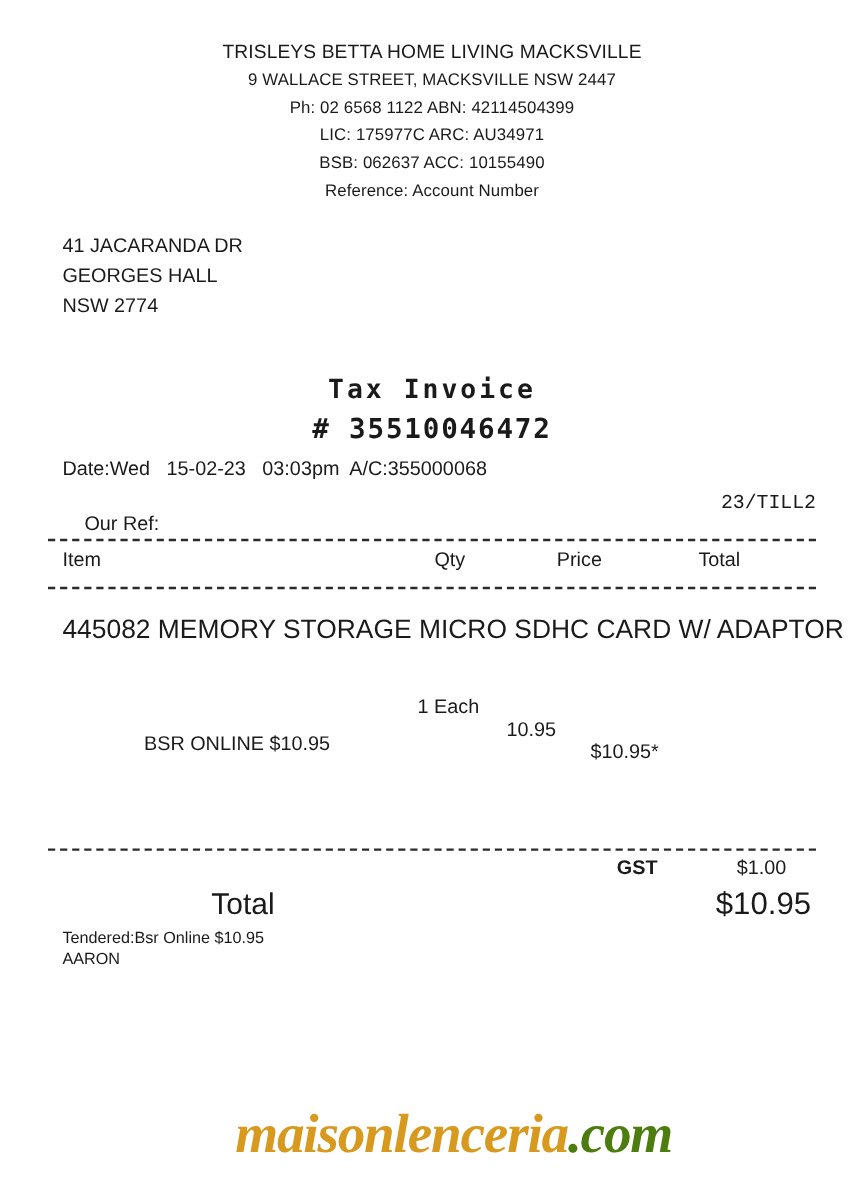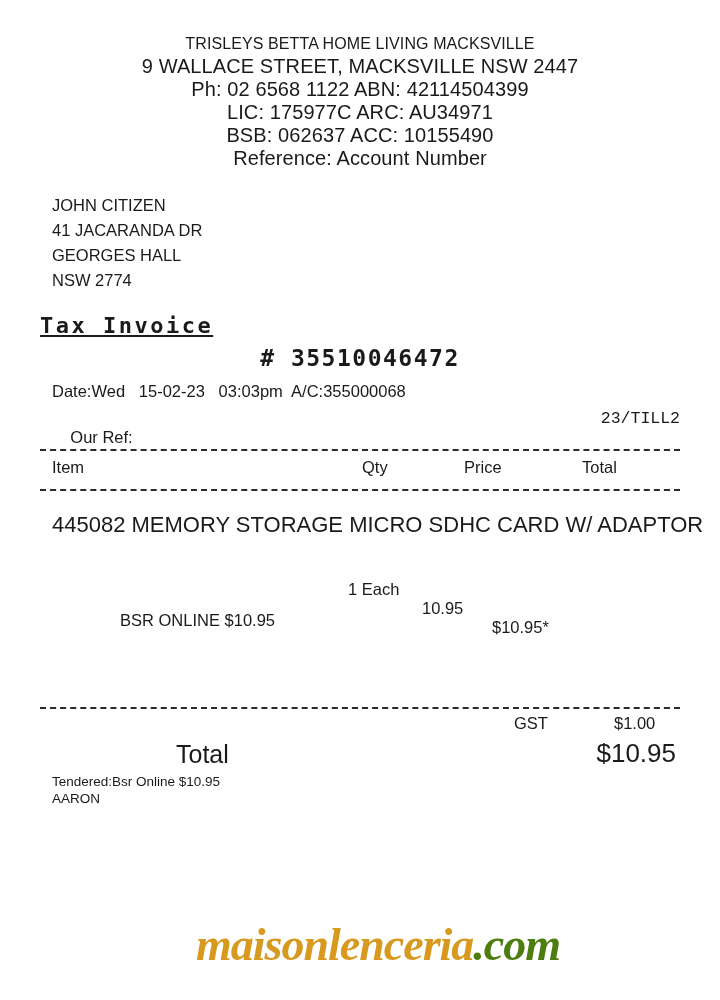--- a/index.html
+++ b/index.html
@@ -25,21 +25,21 @@
 
   
   .store-header {
     position: absolute;
     left: 40px;
     top: 32px;
     width: 640px;
     text-align: center;
   }
   .store-header .line {
-    font-size: 20px;
+    font-size: 14px;
     line-height: 23px;
     letter-spacing: 0.1px;
     white-space: nowrap;
   }
   .store-header .line.l0 { font-size: 16px; }
 
   
   .customer {
     position: absolute;
     left: 52px;
@@ -50,25 +50,25 @@
     font-size: 16.5px;
     line-height: 25px;
   }
 
   
   .invoice-title {
     position: absolute;
     left: 40px;
     top: 313px;
     width: 640px;
+    text-align: center;
     font-family: "DejaVu Sans Mono", monospace;
     font-weight: bold;
     font-size: 22px;
     letter-spacing: 2.5px;
-    text-decoration: underline;
   }
   .invoice-number {
     position: absolute;
     left: 40px;
     top: 345px;
     width: 640px;
     text-align: center;
     font-family: "DejaVu Sans Mono", monospace;
     font-weight: bold;
     font-size: 23px;
@@ -145,21 +145,21 @@
   }
 
   
   .gst-row {
     position: absolute;
     left: 52px;
     top: 714px;
     width: 624px;
     font-size: 16.5px;
   }
-  .gst-row .g-label { position: absolute; left: 462px; }
+  .gst-row .g-label { position: absolute; left: 462px; font-weight: bold; }
   .gst-row .g-value { position: absolute; left: 562px; }
 
   .total-label {
     position: absolute;
     left: 176px;
     top: 740px;
     font-size: 25px;
   }
   .total-value {
     position: absolute;
@@ -206,21 +206,20 @@
   <div class="store-header">
     <div class="line l0">TRISLEYS BETTA HOME LIVING MACKSVILLE</div>
     <div class="line">9 WALLACE STREET, MACKSVILLE NSW 2447</div>
     <div class="line">Ph: 02 6568 1122 ABN: 42114504399</div>
     <div class="line">LIC: 175977C ARC: AU34971</div>
     <div class="line">BSB: 062637 ACC: 10155490</div>
     <div class="line">Reference: Account Number</div>
   </div>
 
   <div class="customer">
-    <div class="line">JOHN CITIZEN</div>
     <div class="line">41 JACARANDA DR</div>
     <div class="line">GEORGES HALL</div>
     <div class="line">NSW 2774</div>
   </div>
 
   <div class="invoice-title">Tax Invoice</div>
   <div class="invoice-number"># 35510046472</div>
 
   <div class="meta-row r1">Date:Wed   15-02-23   03:03pm  A/C:355000068</div>
   <div class="meta-row r2">

